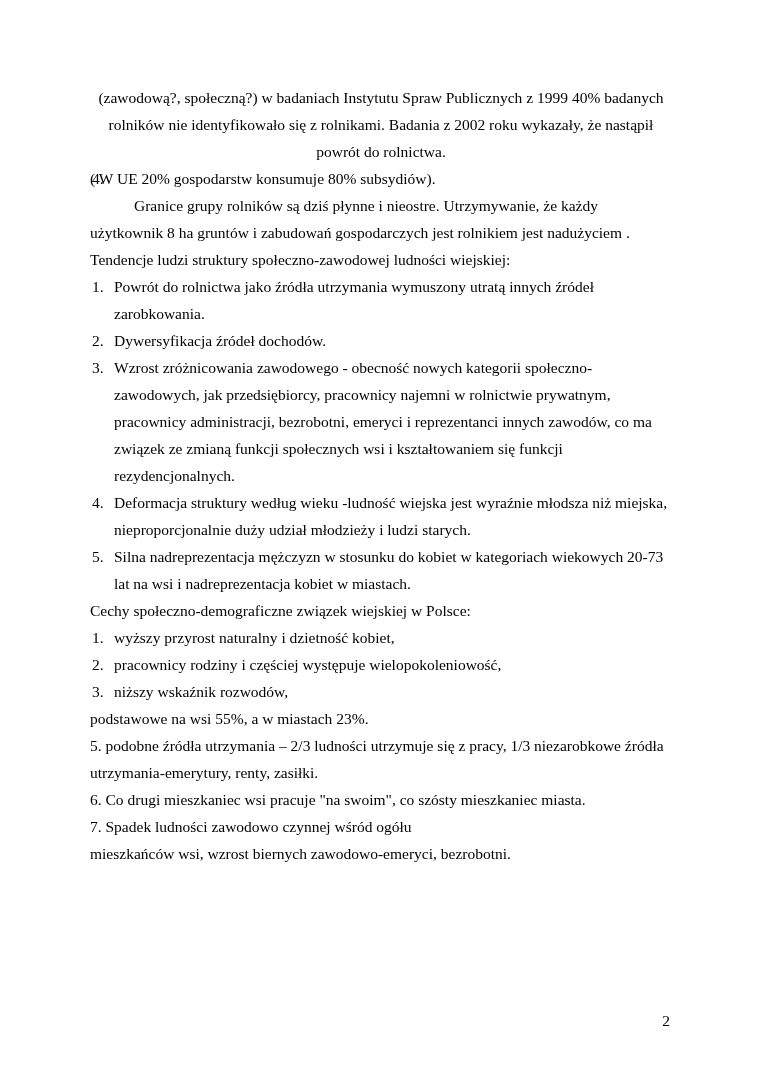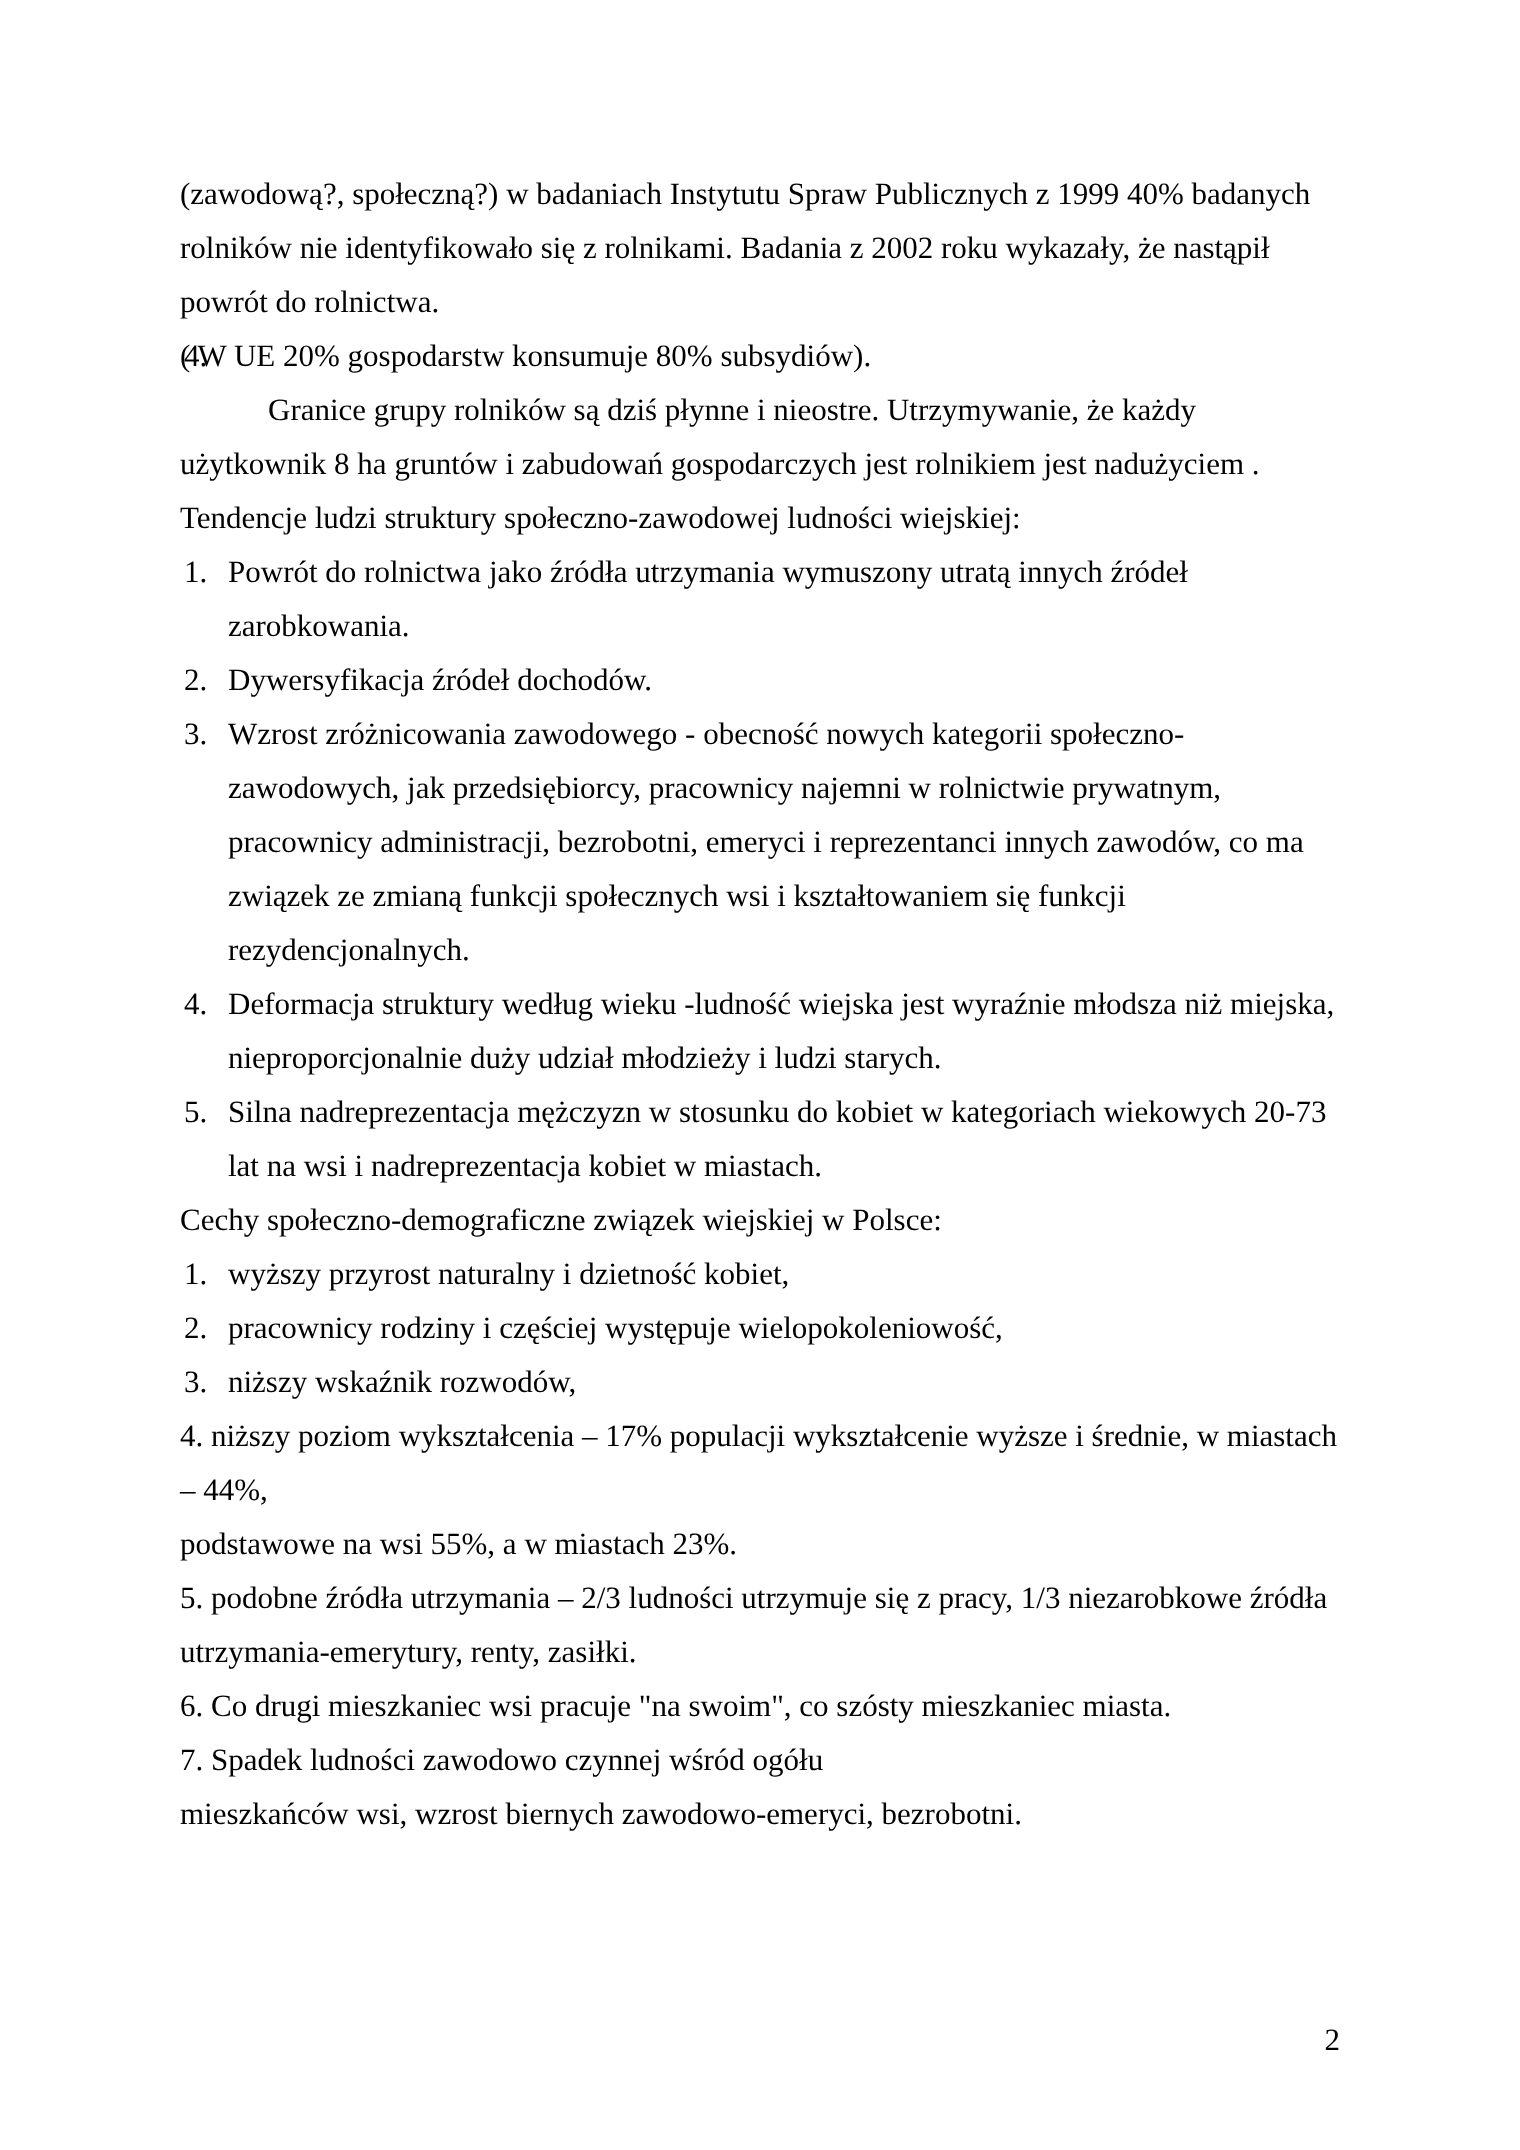--- a/index.html
+++ b/index.html
@@ -16,21 +16,21 @@
     overflow: hidden;
   }
   .content {
     position: absolute;
     left: 90px;
     top: 84px;
     width: 582px;
     text-align: left;
   }
   p.para { margin: 0; }
-  .indent-block { margin-left: 23px; }
+  .indent-block { margin-left: 23px; text-align: center; }
   .first-indent { text-indent: 44px; }
   .num-item { position: relative; padding-left: 24px; }
   .num-item .num { position: absolute; left: 2px; top: 0; }
   .gap-above { margin-top: 27px; }
   .page-number { position: absolute; top: 1007px; right: 90px; line-height: 27px; }
 </style>
 </head>
 <body>
 
 <div class="page">
@@ -77,21 +77,20 @@
     </div>
     <div class="num-item">
       <span class="num">2.</span>
       <span>pracownicy rodziny i częściej występuje wielopokoleniowość,</span>
     </div>
     <div class="num-item">
       <span class="num">3.</span>
       <span>niższy wskaźnik rozwodów,</span>
     </div>
 
-    <p class="para">4. niższy poziom wykształcenia – 17% populacji wykształcenie wyższe i średnie, w miastach – 44%,</p>
     <p class="para">podstawowe na wsi 55%, a w miastach 23%.</p>
     <p class="para">5. podobne źródła utrzymania – 2/3 ludności utrzymuje się z pracy, 1/3 niezarobkowe źródła utrzymania-emerytury, renty, zasiłki.</p>
     <p class="para">6. Co drugi mieszkaniec wsi pracuje "na swoim", co szósty mieszkaniec miasta.</p>
     <p class="para">7. Spadek ludności zawodowo czynnej wśród ogółu</p>
     <p class="para">mieszkańców wsi, wzrost biernych zawodowo-emeryci, bezrobotni.</p>
 
   </div>
 
   <div class="page-number">2</div>
 </div>

